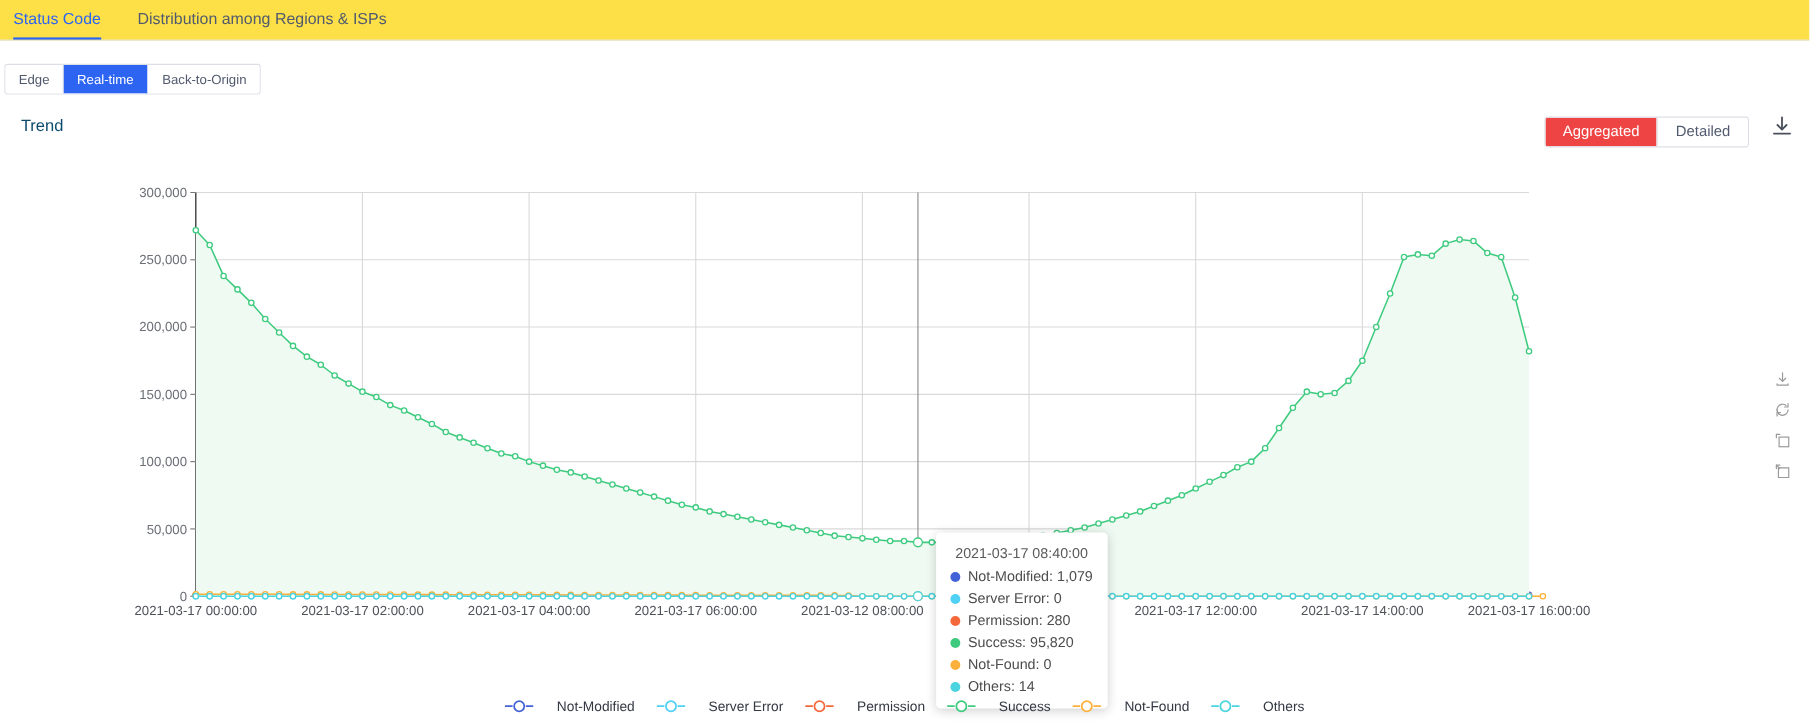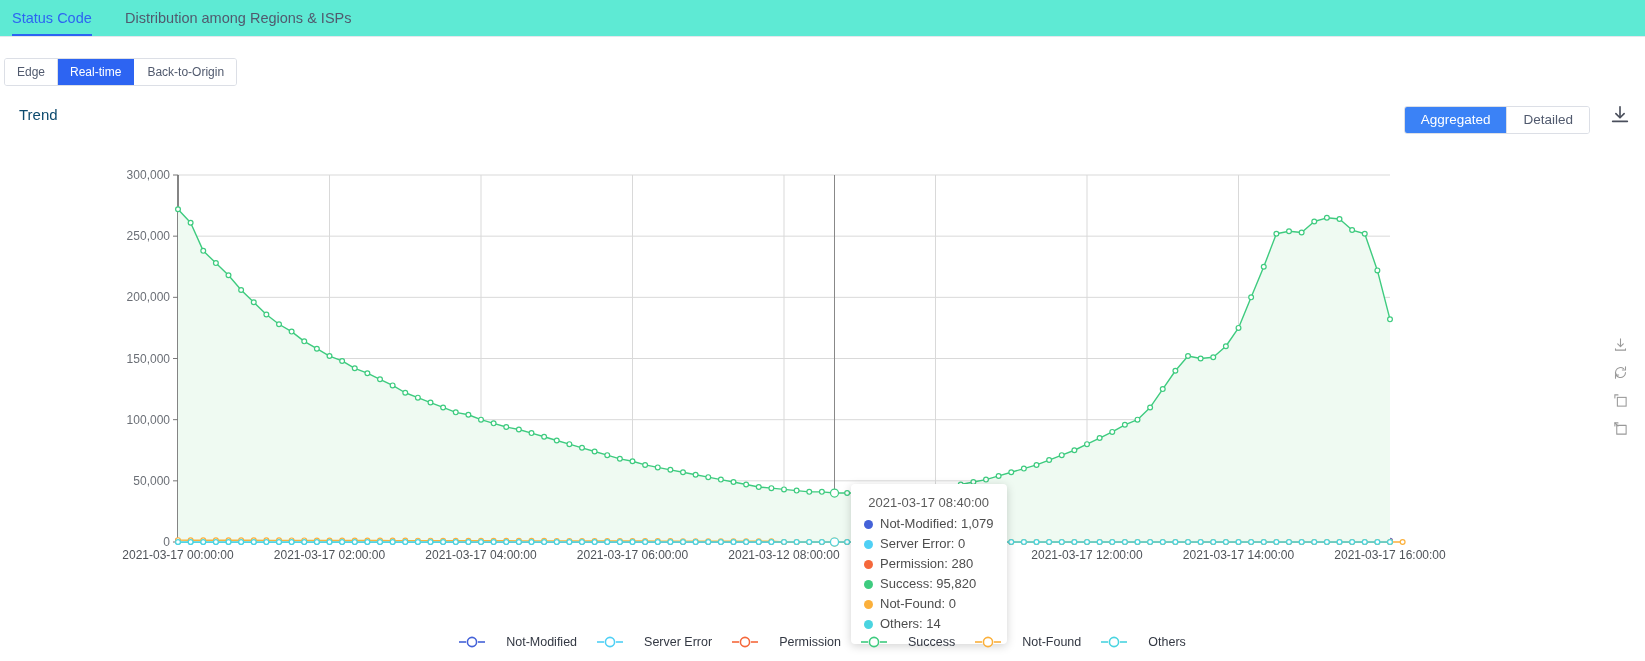--- a/index.html
+++ b/index.html
@@ -8,21 +8,21 @@
     width: 1645px; height: 661px;
     background: #ffffff;
     font-family: "Liberation Sans", sans-serif;
     overflow: hidden;
   }
   #root { position: relative; width: 1645px; height: 661px; background:#fff; }
 
   
   .tabbar {
     position: absolute; left: 0; top: 0; width: 1645px; height: 37px;
-    border-bottom: 1px solid #e4e7ed; background: #5eead4;
+    border-bottom: 1px solid #e4e7ed; background: #fde047;
   }
   .tab {
     position: absolute; top: 0; height: 36px; line-height: 36px;
     font-size: 14.5px; color: #515a6e; cursor: pointer; white-space: nowrap;
   }
   .tab.active { color: #2d64f2; border-bottom: 2px solid #2d64f2; }
   #tab-0 { left: 12px; }
   #tab-1 { left: 125px; }
 
   
@@ -48,21 +48,21 @@
   
   .toggle-group {
     position: absolute; right: 55px; top: 106px;
     display: flex; border: 1px solid #dcdfe6; border-radius: 3px; overflow: hidden;
   }
   .toggle-btn {
     padding: 0 16px; height: 26px; line-height: 26px;
     font-size: 13.5px; color: #515a6e; background: #fff; cursor: pointer;
     white-space: nowrap;
   }
-  .toggle-btn.active { background: #3b82f6; color: #fff; }
+  .toggle-btn.active { background: #ef4444; color: #fff; }
   .toggle-btn + .toggle-btn { border-left: 1px solid #dcdfe6; }
 
   .header-download {
     position: absolute; right: 14px; top: 104px;
     width: 22px; height: 26px; cursor: pointer;
   }
 
   
   #chart { position: absolute; left: 0; top: 150px; width: 1645px; height: 470px; }
   .plot-svg { position:absolute; left:0; top:0; }

